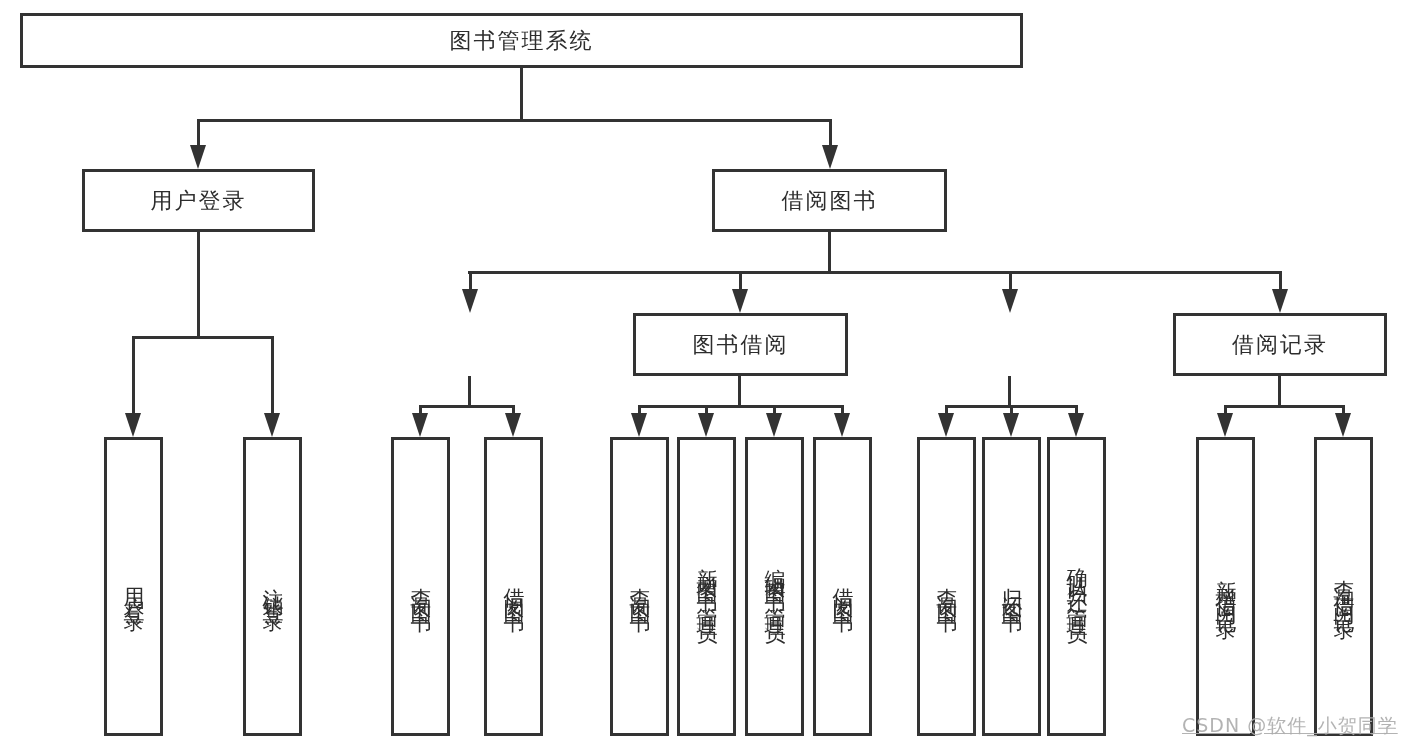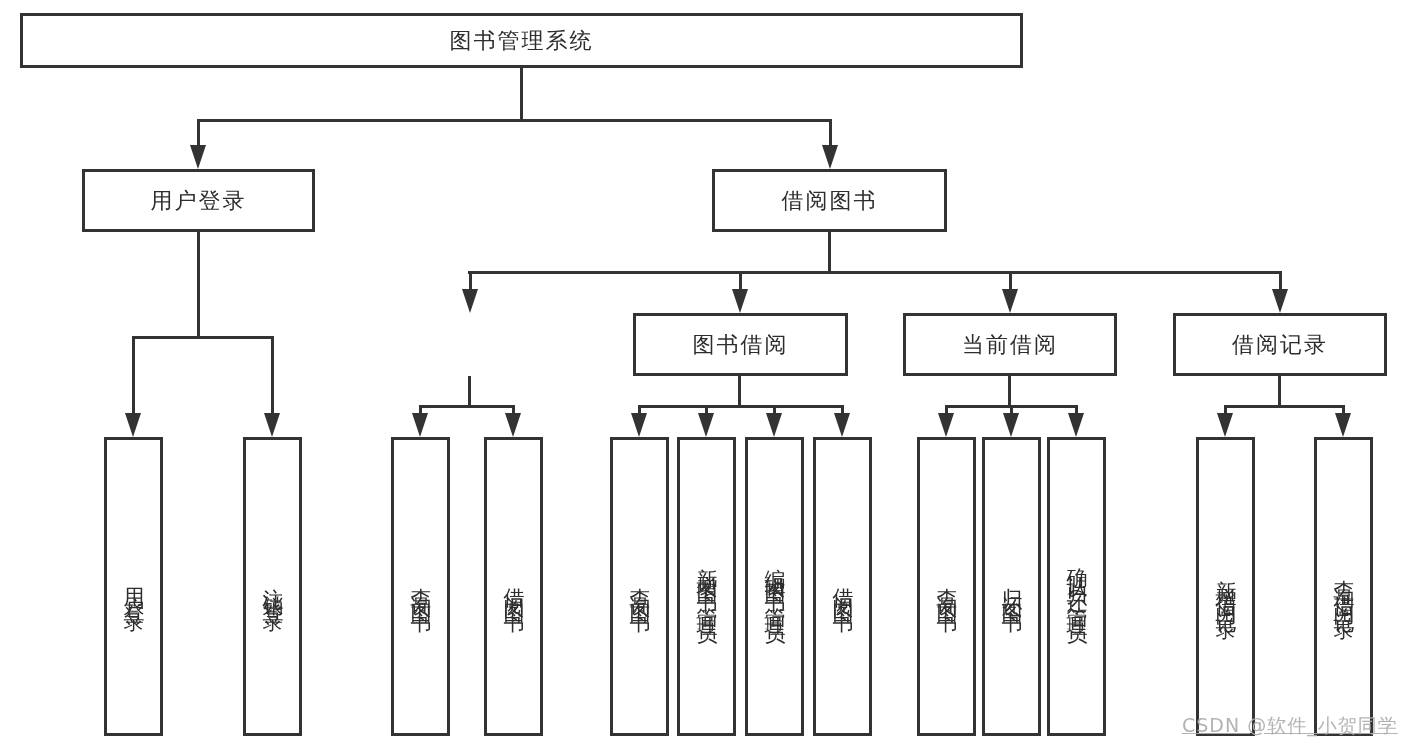--- a/index.html
+++ b/index.html
@@ -92,23 +92,20 @@
     <div class="hline" style="left:468px;top:271px;width:814px"></div>
     <div class="arrow" style="left:462px;top:272px;height:41px"></div>
     <div class="arrow" style="left:732px;top:272px;height:41px"></div>
     <div class="arrow" style="left:1002px;top:272px;height:41px"></div>
     <div class="arrow" style="left:1272px;top:272px;height:41px"></div>
   </div>
 
   <div class="box h" style="left:633px;top:313px;width:215px;height:63px">
     <span>图书借阅</span>
   </div>
-  <div class="box h" style="left:903px;top:313px;width:214px;height:63px">
-    <span>当前借阅</span>
-  </div>
   <div class="box h" style="left:1173px;top:313px;width:214px;height:63px">
     <span>借阅记录</span>
   </div>
 
   <div>
     <div class="vline" style="left:468px;top:376px;height:32px"></div>
     <div class="hline" style="left:419px;top:405px;width:96px"></div>
     <div class="arrow" style="left:412px;top:406px;height:31px"></div>
     <div class="arrow" style="left:505px;top:406px;height:31px"></div>
   </div>

